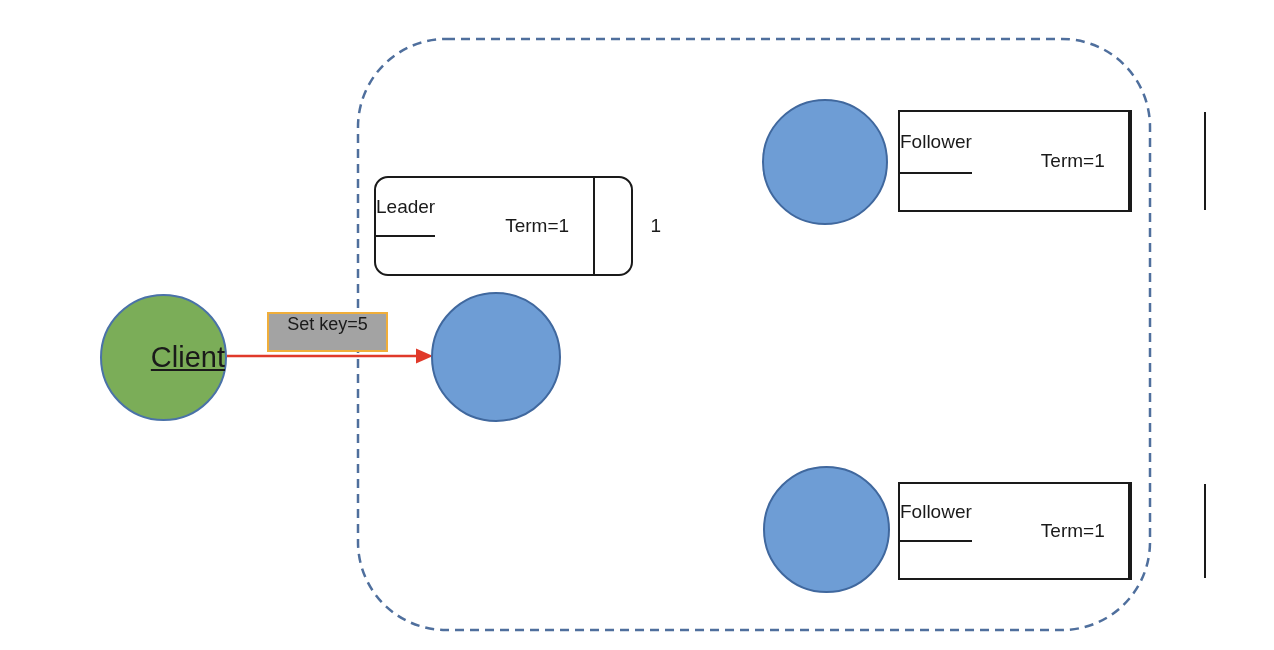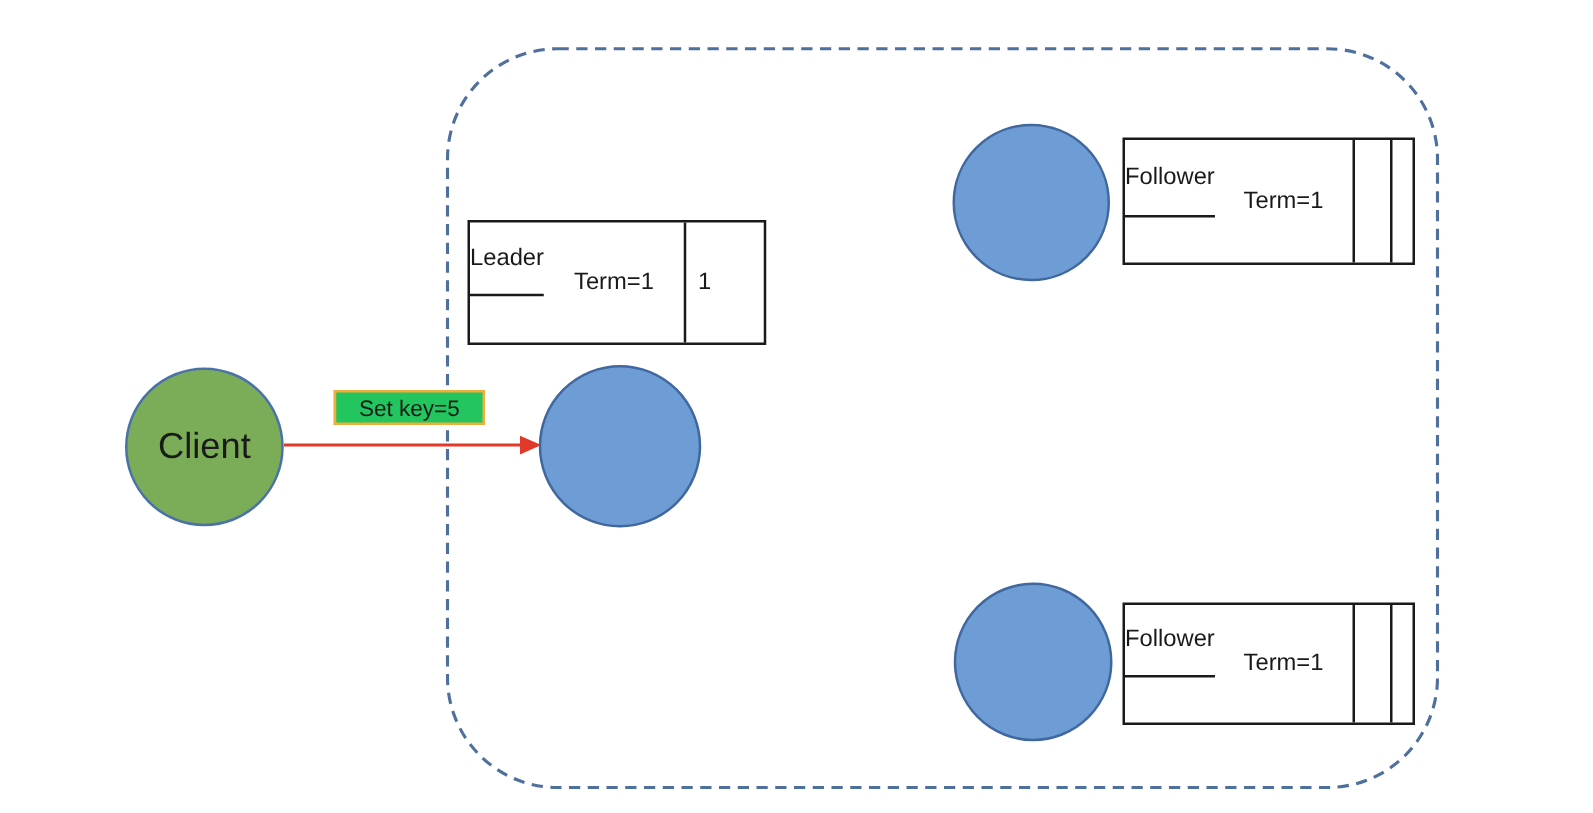--- a/index.html
+++ b/index.html
@@ -30,21 +30,22 @@
     stroke-width: 2.5;
     stroke-dasharray: 9 6;
   }
   
   .node {
     position: absolute;
     border-radius: 50%;
     box-sizing: border-box;
     display: flex;
     align-items: center;
-    justify-content: center;
+    justify-content: flex-end;
+    text-decoration: underline;
   }
   .node.client {
     left: 100px; top: 294px;
     width: 127px; height: 127px;
     background: var(--client-fill, #7bad58);
     border: 2px solid var(--client-border, #4a72a8);
     font-size: 29px;
   }
   .node.peer {
     background: var(--node-fill, #6e9dd5);
@@ -62,26 +63,26 @@
   #arrow-svg line {
     stroke: var(--arrow-red, #e0392a);
     stroke-width: 2.5;
   }
   #arrow-svg polygon {
     fill: var(--arrow-red, #e0392a);
   }
   #msgbox {
     position: absolute;
     left: 267px; top: 312px;
-    width: 121px; height: 28px;
+    width: 121px; height: 40px;
     box-sizing: border-box;
-    background: #22c55e;
+    background: #a3a3a3;
     border: 2px solid var(--label-orange, #f0ae3a);
     display: flex;
-    align-items: flex-end;
+    align-items: flex-start;
     justify-content: center;
     font-size: 18px;
   }
   
   .state-table {
     position: absolute;
     box-sizing: border-box;
     border: 2px solid var(--table-border, #1a1a1a);
     background: #ffffff;
     display: flex;
@@ -99,23 +100,24 @@
     display: flex;
     flex: 1;
   }
   .state-table .cell {
     box-sizing: border-box;
     display: flex;
     align-items: center;
     justify-content: center;
     font-size: 19px;
     border-right: 2px solid var(--table-border, #1a1a1a);
+    margin-left: 46px;
   }
   .state-table .cell:last-child { border-right: none; }
-  #leader-table { left: 374px; top: 176px; width: 239px; height: 100px; }
+  #leader-table { left: 374px; top: 176px; width: 259px; height: 100px; border-radius: 14px; }
   #leader-table .thead { height: 59px; }
   #leader-table .cell-0 { width: 114px; }
   #leader-table .cell-1 { width: 29px; }
   #leader-table .cell-2 { flex: 1; }
   #follower-top-table { left: 898px; top: 110px; width: 234px; height: 102px; }
   #follower-top-table .thead { height: 62px; }
   #follower-bottom-table { left: 898px; top: 482px; width: 234px; height: 98px; }
   #follower-bottom-table .thead { height: 58px; }
   .follower-table .cell-0 { width: 112px; }
   .follower-table .cell-1 { width: 30px; }

